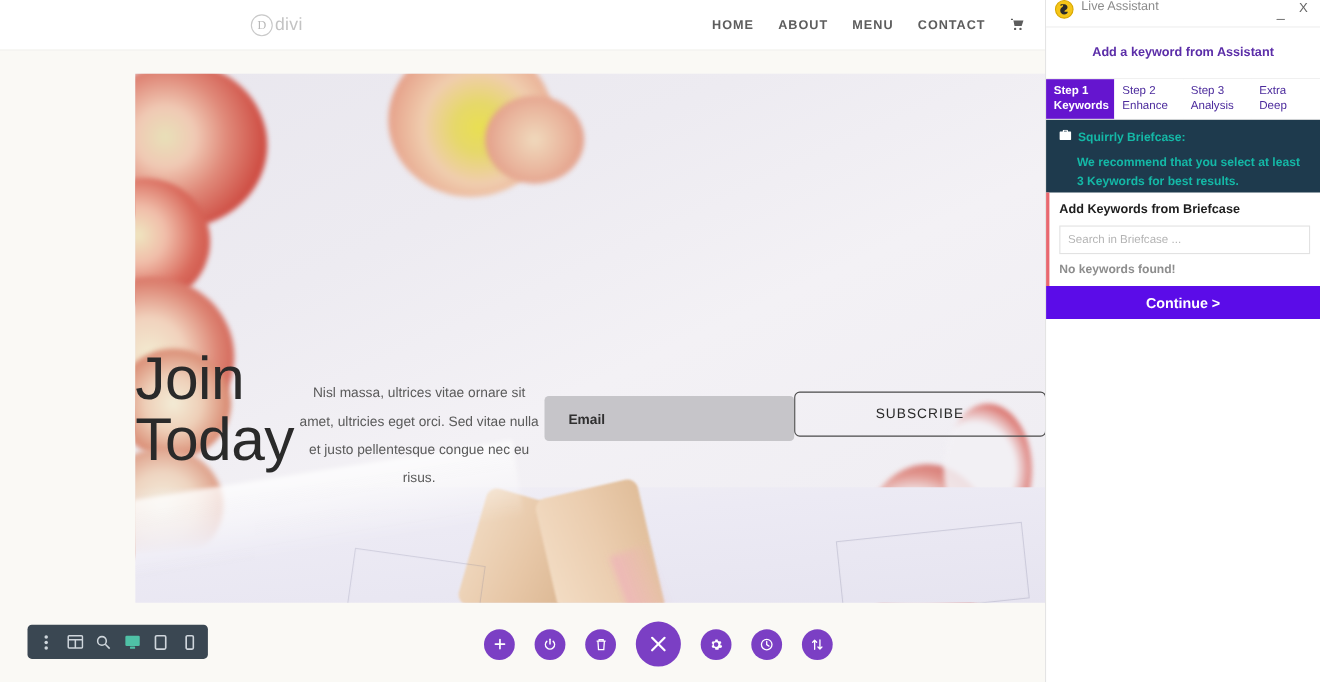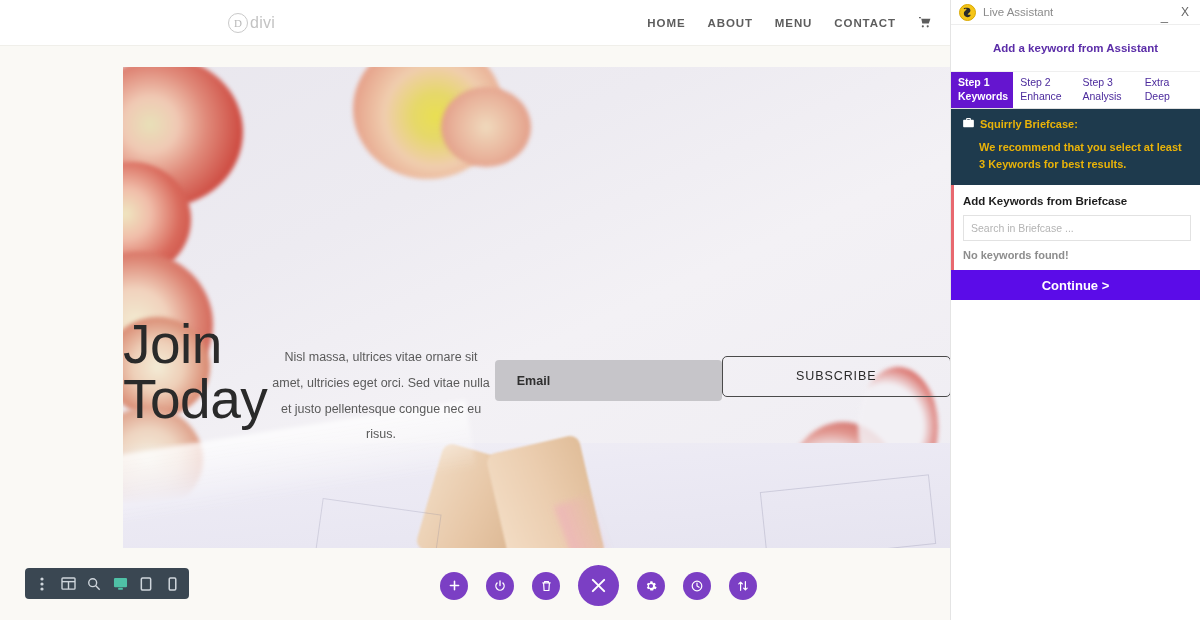--- a/index.html
+++ b/index.html
@@ -90,21 +90,21 @@
   }
   .rb.big { width: 41px; height: 41px; background: #7b3fc4; }
 
   
   .panel {
     position: absolute; right: 0; top: 0; width: 250px; height: 620px;
     background: #ffffff; border-left: 1px solid #e4e4e4;
     display: flex; flex-direction: column;
   }
   .panel-head {
-    height: 25px; display: flex; align-items: center; gap: 7px;
+    height: 25px; display: flex; align-items: flex-start; gap: 7px;
     padding: 0 8px 0 8px; border-bottom: 1px solid #eeeeee; background: #fff;
   }
   .sq-logo {
     width: 17px; height: 17px; border-radius: 50%; background: #f5c518;
     border: 1.5px solid #d9a800; display: flex; align-items: center; justify-content: center;
     flex: 0 0 auto;
   }
   .sq-logo svg { display:block; }
   .panel-title { font-size: 11.5px; color: #8b8b8b; flex: 1; }
   .win-btn { font-size: 12px; color: #666; cursor: pointer; padding: 0 3px; }
@@ -121,21 +121,21 @@
   .tabs { display: flex; height: 37px; border-bottom: 1px solid #e0e0e0; }
   .tab {
     flex: 1; padding: 4px 0 0 7px; cursor: pointer;
     font-size: 10.5px; line-height: 1.32; color: #4b2a9c; background: #fff;
   }
   .tab.active { background: #6515cf; color: #ffffff; font-weight: 600; }
   .tab .t1 { display: block; }
   .tab .t2 { display: block; }
 
   .notice {
-    background: #1e3a4d; color: #eab308; padding: 9px 12px 13px 12px;
+    background: #1e3a4d; color: #14b8a6; padding: 9px 12px 2px 12px;
   }
   .notice-head { font-size: 11px; font-weight: 600; display: flex; align-items: center; gap: 6px; }
   .notice-body { font-size: 11px; line-height: 1.5; margin-top: 9px; padding-left: 16px; font-weight: 600; }
 
   .section { border-left: 3px solid #e8686f; }
   .section-title { font-size: 11.5px; font-weight: 700; color: #1d1d1d; padding: 10px 9px 8px 9px; }
   .search-box {
     margin: 0 9px; height: 22px; border: 1px solid #e2e2e2; background: #fff;
     display: flex; align-items: center; padding: 12px 7px;
   }

